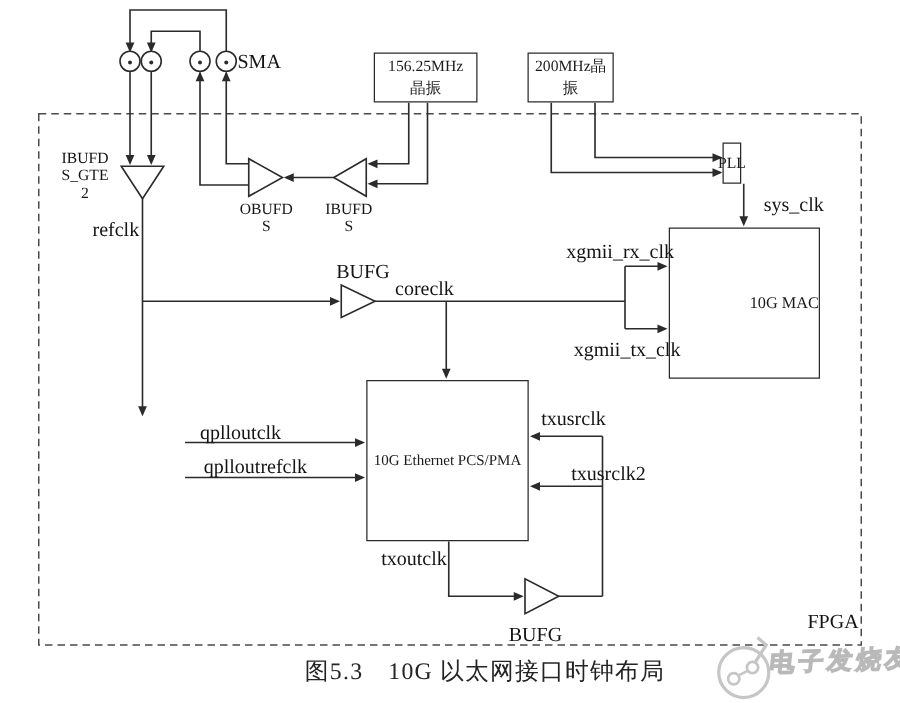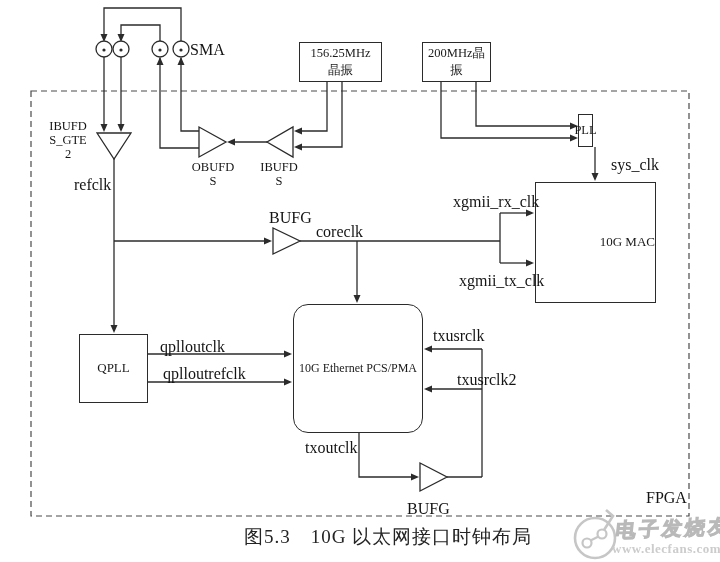--- a/index.html
+++ b/index.html
@@ -109,24 +109,21 @@
   <div class="box" style="left:422px;top:42px;width:69px;height:40px;font-size:12.5px;">
     <span>200MHz晶</span>
     <span>振</span>
   </div>
   <div class="box" style="left:578px;top:114px;width:15px;height:33px;font-size:12.5px;">
     <span>PLL</span>
   </div>
   <div class="box" style="left:535px;top:182px;width:121px;height:121px;font-size:13px;align-items:flex-end;">
     <span>10G MAC</span>
   </div>
-  <div class="box" style="left:79px;top:334px;width:69px;height:69px;font-size:13px;">
-    <span>QPLL</span>
-  </div>
-  <div class="box" style="left:293px;top:304px;width:130px;height:129px;font-size:12px;border-radius:15px;">
+  <div class="box" style="left:293px;top:304px;width:130px;height:129px;font-size:12px;">
     <span>10G Ethernet PCS/PMA</span>
   </div>
 
   <div class="buflbl" style="left:45px;top:119px;width:46px;">
     <div>IBUFD</div>
     <div>S_GTE</div>
     <div>2</div>
   </div>
   <div class="buflbl" style="left:189px;top:160px;width:48px;">
     <div>OBUFD</div>
@@ -156,16 +153,15 @@
 
   <div id="watermark">
     <svg width="50" height="56" viewBox="0 0 50 56" style="position:absolute;left:0;top:2px;">
       <circle cx="25" cy="31" r="20" fill="none" stroke="#c6c6c6" stroke-width="2.6"></circle>
       <circle cx="17" cy="36" r="4.5" fill="#fff" stroke="#c6c6c6" stroke-width="2.2"></circle>
       <circle cx="32" cy="27" r="4.5" fill="#fff" stroke="#c6c6c6" stroke-width="2.2"></circle>
       <path d="M20.5 33.5 L28.5 29.5" stroke="#c6c6c6" stroke-width="2.2" fill="none"></path>
       <path d="M34 23 L43 9 L36 3" stroke="#c6c6c6" stroke-width="2.6" fill="none"></path>
     </svg>
     <div id="wm-brand">电子发烧友</div>
-    <div id="wm-url">www.elecfans.com</div>
   </div>
 
 </div>
 
 </body></html>

